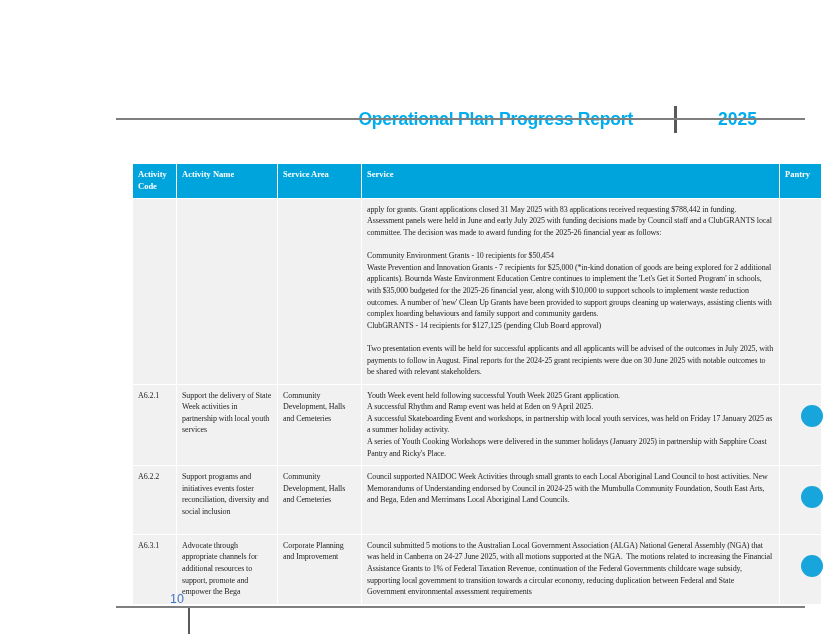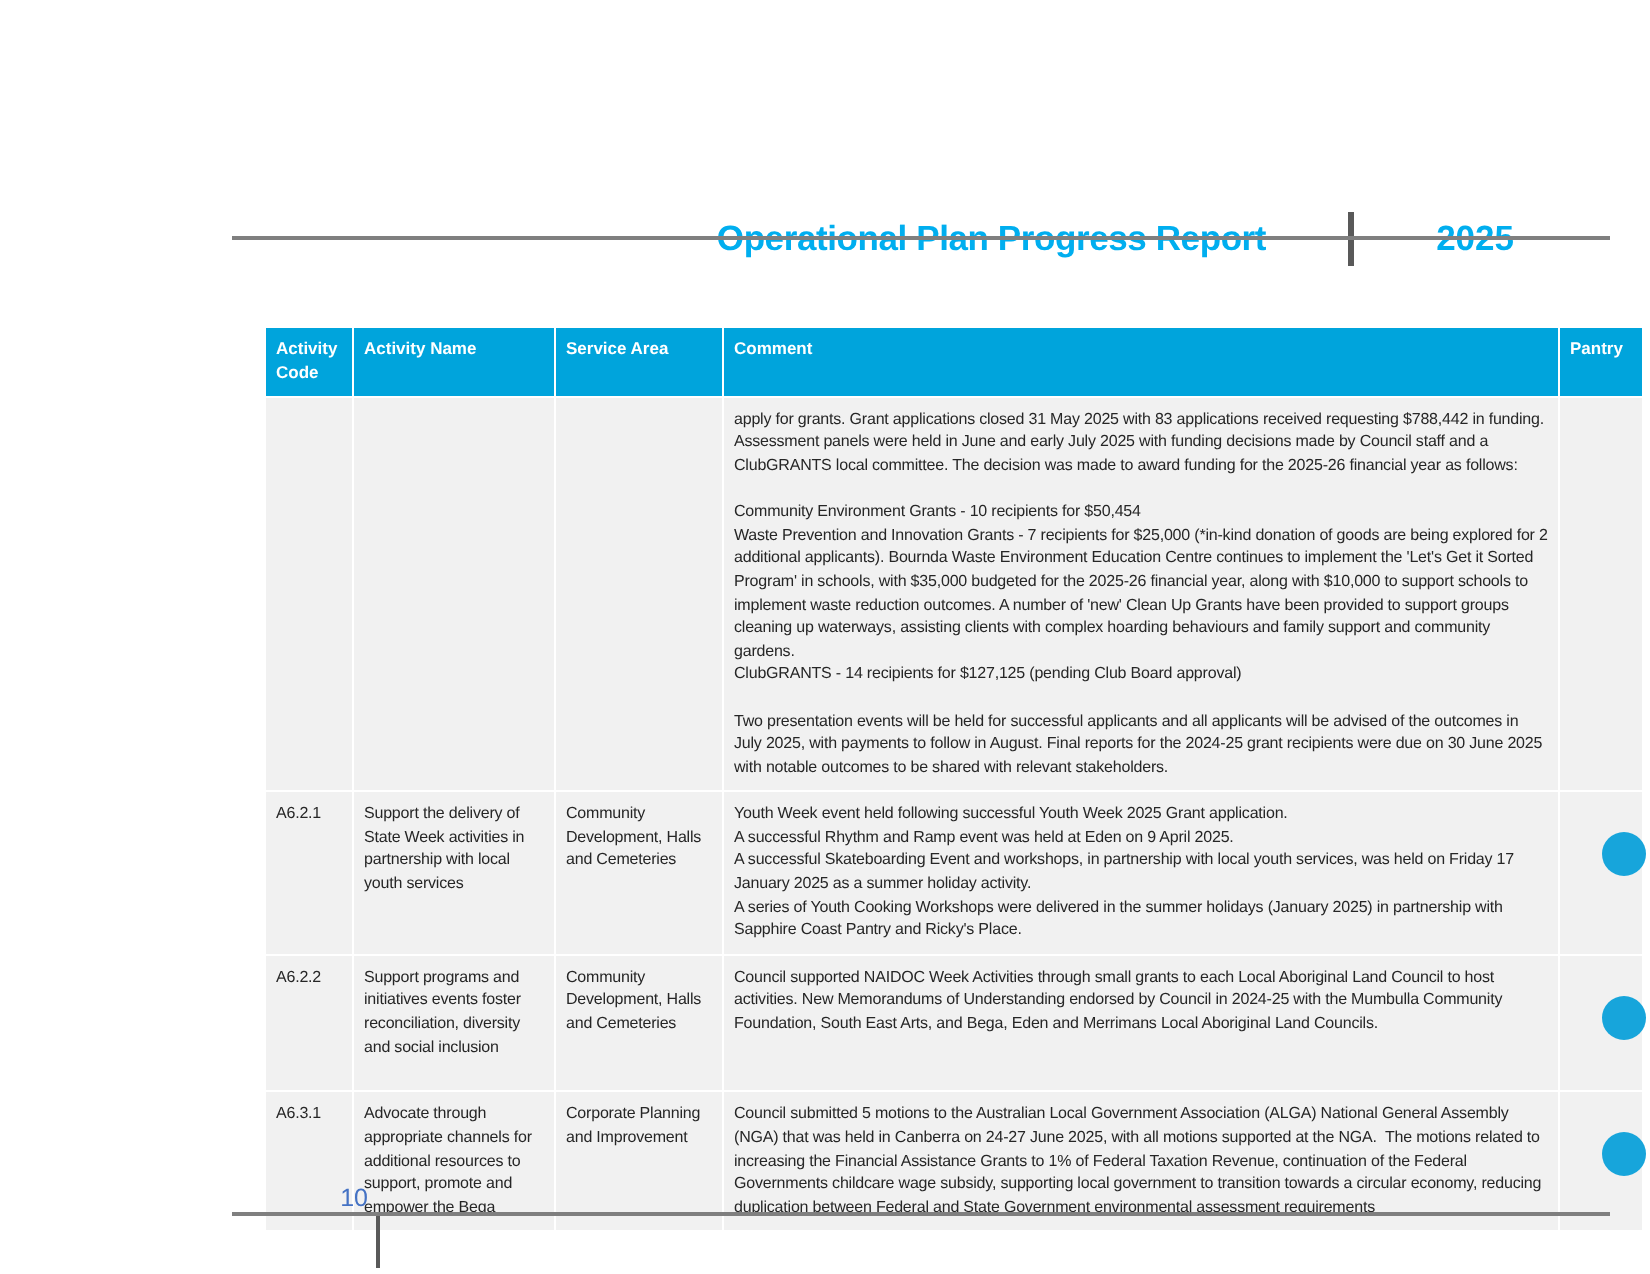--- a/index.html
+++ b/index.html
@@ -20,21 +20,21 @@
   .doc-year {
     color: var(--title); font-size: 17.5px; font-weight: bold;
   }
   .header-rule {
     position: absolute; top: 70px; left: 68px; width: 689px; height: 2px;
     background: var(--rule);
   }
 
   
   .table-wrap { position: absolute; top: 99px; left: 68px; width: 689px; }
-  table { border-collapse: collapse; table-layout: fixed; width: 689px; }
+  table { border-collapse: collapse; table-layout: fixed; width: 689px; font-family: Liberation Serif, serif; }
   col.c-code    { width: 44px; }
   col.c-name    { width: 101px; }
   col.c-service { width: 84px; }
   col.c-comment { width: 418px; }
   col.c-status  { width: 42px; }
 
   th {
     background: var(--accent); color: #ffffff;
     font-size: 8.5px; font-weight: bold; text-align: left; vertical-align: top;
     padding: 5px 5px; border: 1.5px solid #ffffff; height: 31px;
@@ -84,21 +84,21 @@
         <col class="c-name">
         <col class="c-service">
         <col class="c-comment">
         <col class="c-status">
     </colgroup>
     <thead>
       <tr>
         <th>Activity Code</th>
         <th>Activity Name</th>
         <th>Service Area</th>
-        <th>Comment</th>
+        <th>Service</th>
         <th>Pantry</th>
       </tr>
     </thead>
     <tbody>
       <tr>
         <td></td>
         <td></td>
         <td></td>
         <td>apply for grants. Grant applications closed 31 May 2025 with 83 applications received requesting $788,442 in funding. Assessment panels were held in June and early July 2025 with funding decisions made by Council staff and a ClubGRANTS local committee. The decision was made to award funding for the 2025-26 financial year as follows:
 

